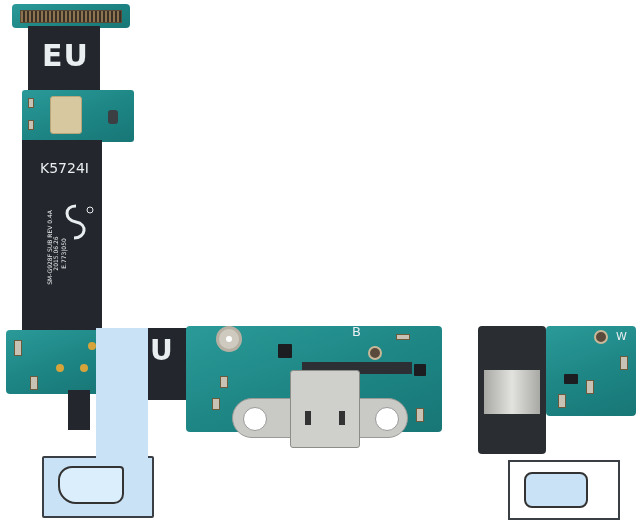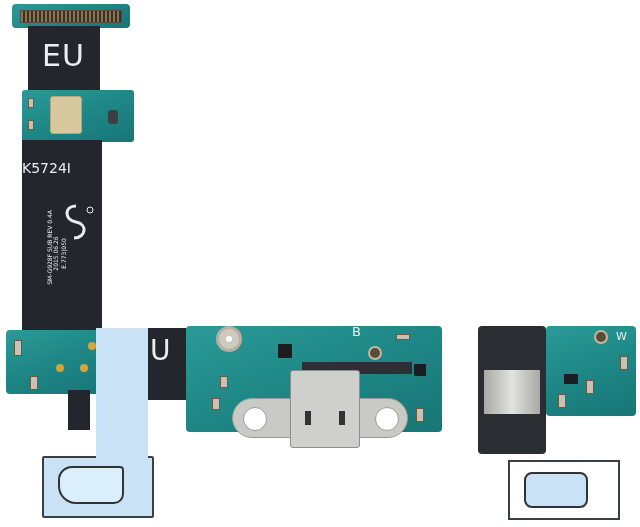--- a/index.html
+++ b/index.html
@@ -1,20 +1,20 @@
 <!DOCTYPE html>
 <html><head>
   <meta charset="utf-8">
   <style>
     html, body { margin: 0; padding: 0; background: #ffffff; }
     body { width: 640px; height: 527px; position: relative; overflow: hidden; font-family: "Liberation Sans", sans-serif; }
     .abs { position: absolute; }
     .pcb { background: #1f8a8a; background: linear-gradient(160deg, #2a9a98 0%, #1d8584 55%, #187676 100%); }
     .flex { background: #23272d; }
-    .silk { color: #e9eef0; font-family: "DejaVu Sans", sans-serif; font-weight: normal; }
+    .silk { color: #e9eef0; font-family: "DejaVu Sans", sans-serif; font-weight: bold; }
     .chip { background: #1b1d20; border-radius: 1px; }
     .cap { background: #c8c2b4; border: 1px solid #6c5a3c; box-sizing: border-box; }
     .pad { background: #d6a43a; border-radius: 50%; }
     .film { background: #c9e2f5; }
   </style>
 </head>
 <body>
 
 <div class="abs pcb" style="left:12px;top:4px;width:118px;height:24px;border-radius:4px;">
   <div class="abs" style="left:8px;top:6px;width:100px;height:11px;background:repeating-linear-gradient(90deg,#8c7450 0 2px,#3a3026 2px 4px);border:1px solid #5b4b36;"></div>
@@ -24,21 +24,21 @@
 <div class="abs silk" style="left:42px;top:38px;font-size:30px;letter-spacing:1px;">EU</div>
 
 <div class="abs pcb" style="left:22px;top:90px;width:112px;height:52px;border-radius:3px;">
   <div class="abs" style="left:28px;top:6px;width:30px;height:36px;background:#d8c8a0;border-radius:3px;border:1px solid #b9a578;"></div>
   <div class="abs chip" style="left:86px;top:20px;width:10px;height:14px;border-radius:3px;background:#3b3f44;"></div>
   <div class="abs cap" style="left:6px;top:8px;width:6px;height:10px;"></div>
   <div class="abs cap" style="left:6px;top:30px;width:6px;height:10px;"></div>
 </div>
 
 <div class="abs flex" style="left:22px;top:140px;width:80px;height:190px;"></div>
-<div class="abs silk" style="left:22px;top:160px;font-size:14px;font-weight:normal;">K5724I</div>
+<div class="abs silk" style="left:40px;top:160px;font-size:14px;font-weight:normal;">K5724I</div>
 <div class="abs" style="left:46px;top:200px;width:60px;height:80px;">
   <svg width="60" height="80" viewBox="0 0 60 80">
     <path d="M30 6 C18 6 18 20 30 22 C42 24 40 38 28 38" stroke="#e8eef0" stroke-width="3" fill="none"></path>
     <circle cx="44" cy="10" r="3" stroke="#e8eef0" stroke-width="1" fill="none"></circle>
   </svg>
   <div class="abs silk" style="left:-34px;top:44px;font-size:6px;font-weight:normal;transform:rotate(-90deg);white-space:nowrap;">SM-G928F SUB REV 0.4A</div>
   <div class="abs silk" style="left:-8px;top:50px;font-size:6px;font-weight:normal;transform:rotate(-90deg);white-space:nowrap;">2015.06.26</div>
   <div class="abs silk" style="left:2px;top:50px;font-size:6px;font-weight:normal;transform:rotate(-90deg);white-space:nowrap;">E.773|050</div>
 </div>
 

